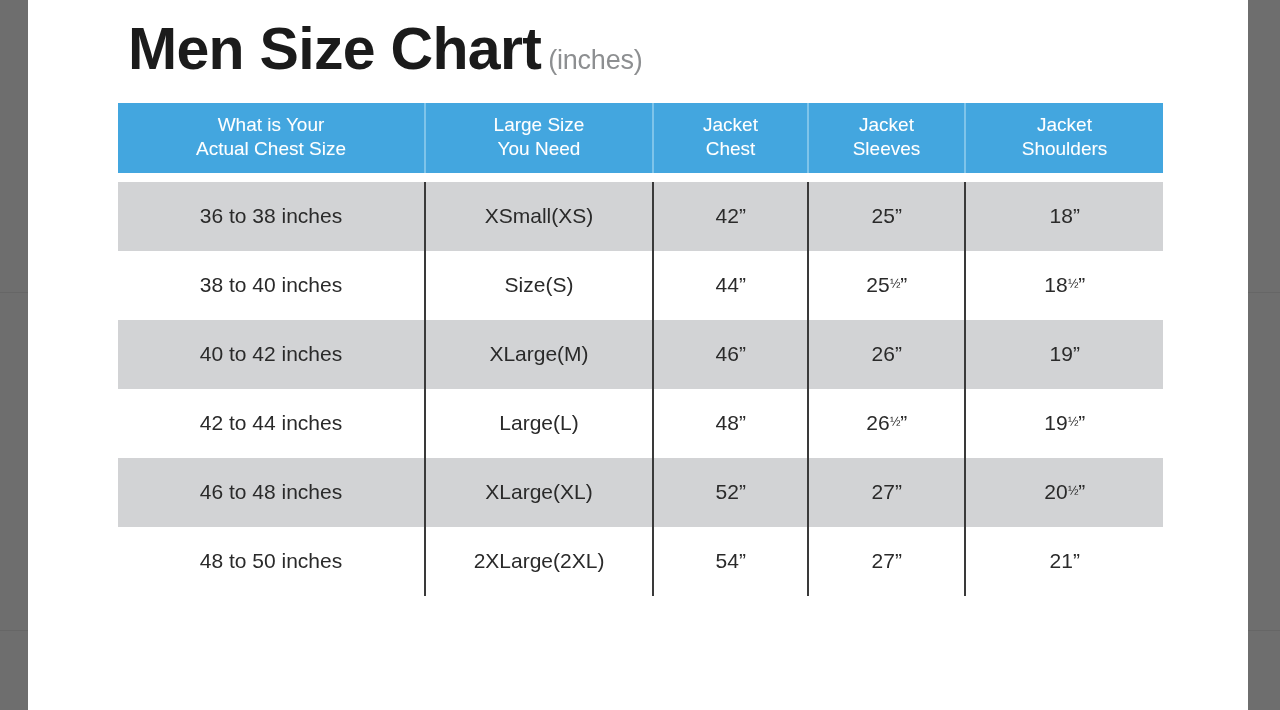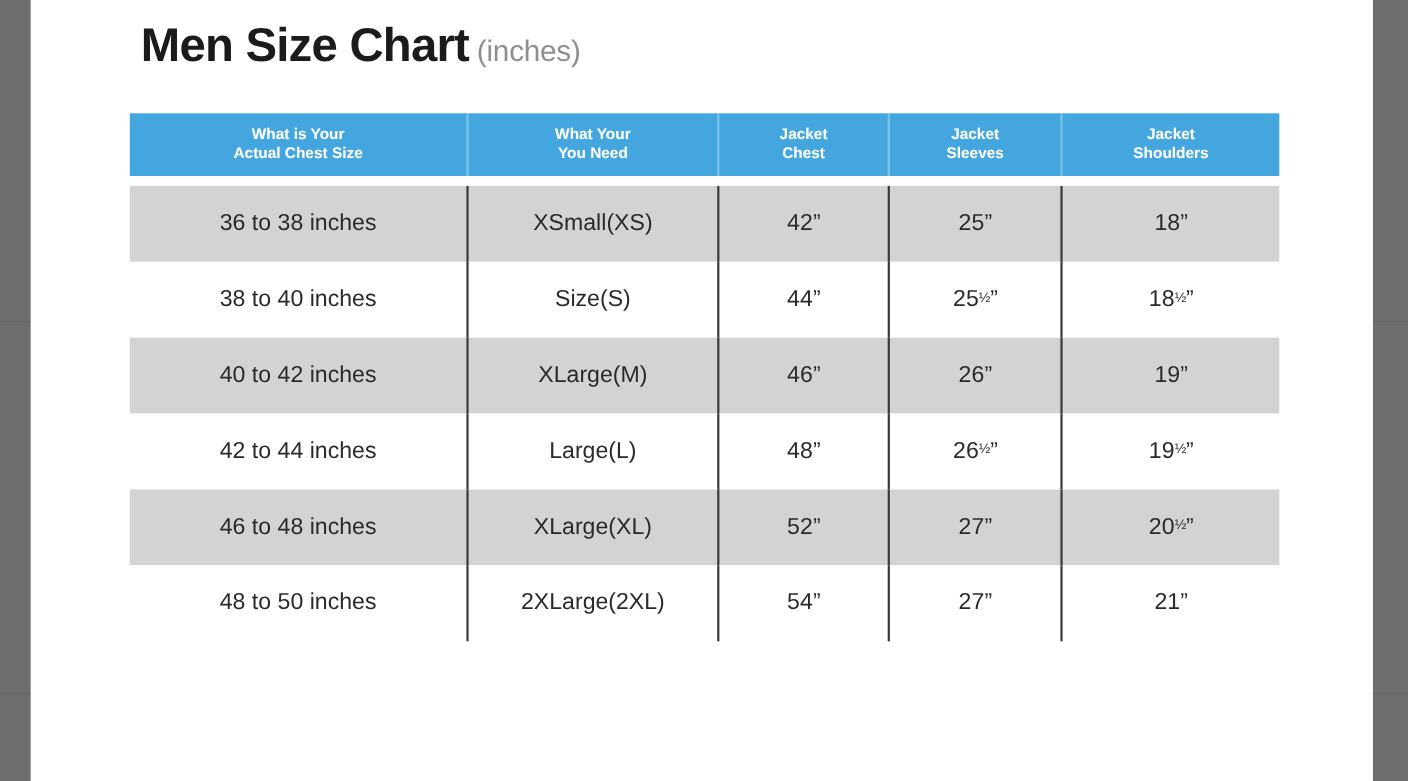--- a/index.html
+++ b/index.html
@@ -52,21 +52,21 @@
   }
 
   
   .title-block {
     position: absolute;
     left: 100px;
     top: 20px;
     white-space: nowrap;
   }
   .title-main {
-    font-size: 43px;
+    font-size: 59px;
     font-weight: 700;
     color: #1b1b1b;
     letter-spacing: -0.7px;
     line-height: 1;
   }
   .title-sub {
     font-size: 27px;
     font-weight: 400;
     color: #8d8f91;
     letter-spacing: -0.2px;
@@ -87,22 +87,22 @@
   .chart-table col.c0 { width: 307px; }
   .chart-table col.c1 { width: 228px; }
   .chart-table col.c2 { width: 155px; }
   .chart-table col.c3 { width: 157px; }
   .chart-table col.c4 { width: 198px; }
 
   
   .chart-table thead th {
     background: #43a6df;
     color: #ffffff;
-    font-size: 14px;
-    font-weight: 700;
+    font-size: 19px;
+    font-weight: 400;
     line-height: 1.28;
     text-align: center;
     padding: 10px 4px 11px 4px;
     height: 54px;
     box-sizing: border-box;
     border-right: 2px solid #7ec4ea;
     vertical-align: middle;
     text-shadow: 0 0 1px rgba(255,255,255,0.25);
   }
   .chart-table thead th:last-child { border-right: none; }
@@ -171,21 +171,21 @@
           <col class="c3">
           <col class="c4">
       </colgroup>
       <thead>
         <tr>
           <th>
             <span class="l1">What is Your</span>
             <span class="l2">Actual Chest Size</span>
           </th>
           <th>
-            <span class="l1">What Your</span>
+            <span class="l1">Large Size</span>
             <span class="l2">You Need</span>
           </th>
           <th>
             <span class="l1">Jacket</span>
             <span class="l2">Chest</span>
           </th>
           <th>
             <span class="l1">Jacket</span>
             <span class="l2">Sleeves</span>
           </th>

